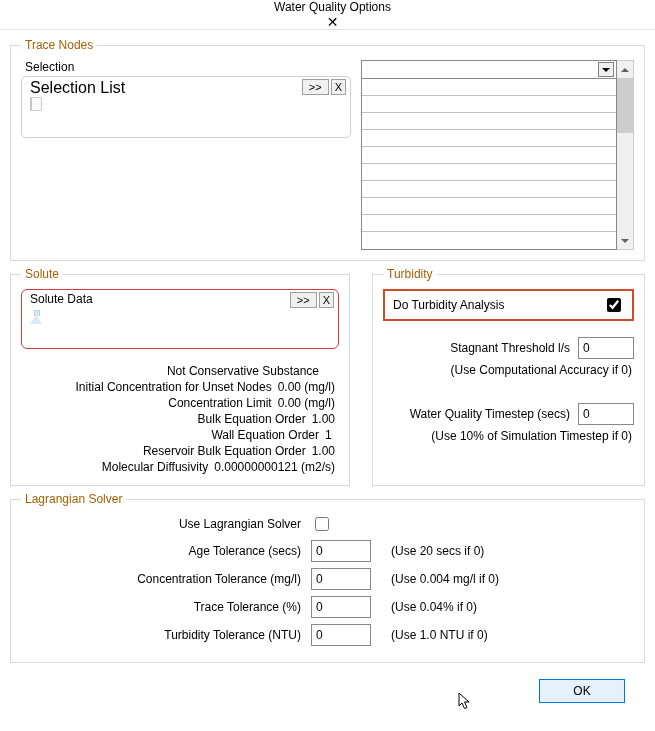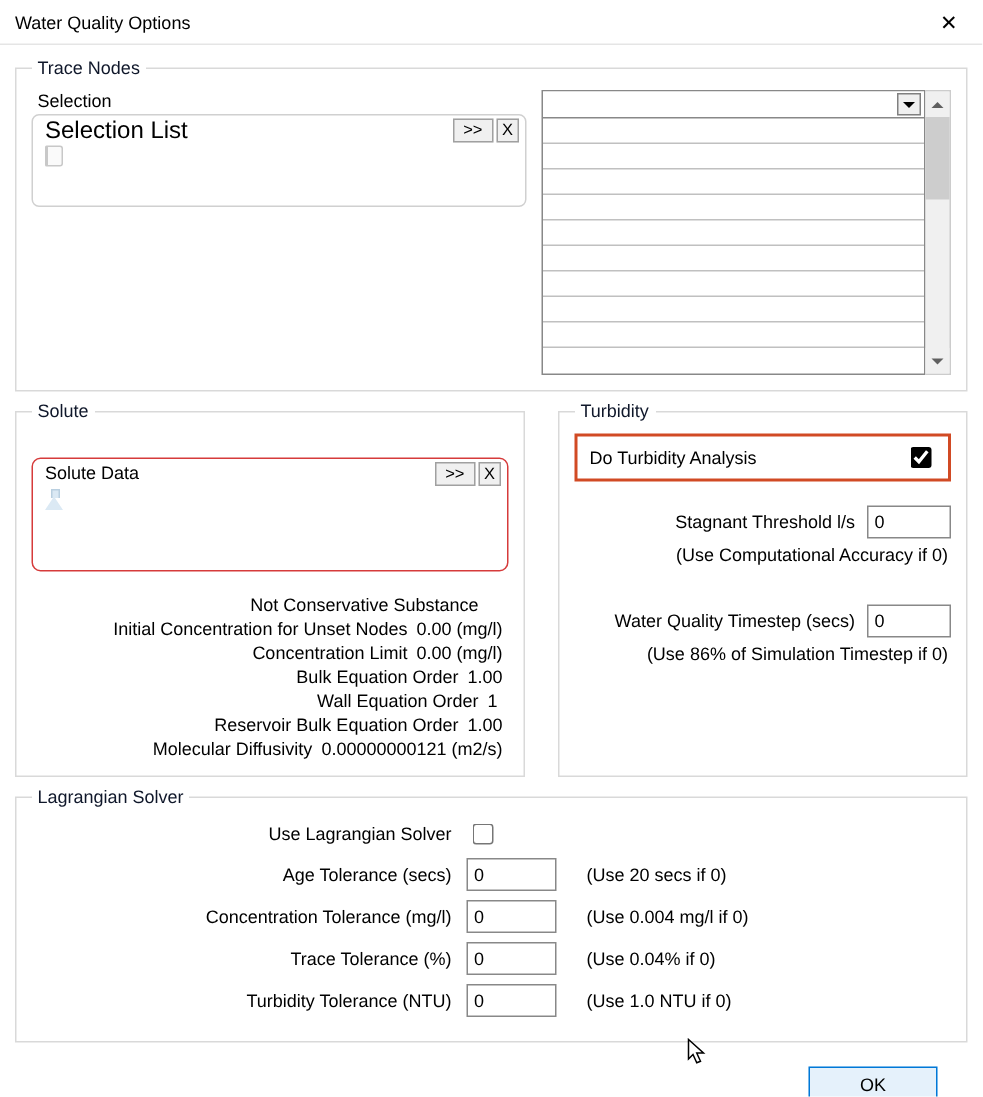--- a/index.html
+++ b/index.html
@@ -11,20 +11,21 @@
     background: #ffffff;
     color: #000;
     overflow: hidden;
   }
   .titlebar {
     height: 30px;
     display: flex;
     align-items: center;
     padding: 0 0 0 10px;
     border-bottom: 1px solid #e5e5e5;
+    flex-direction: column;
   }
   .titlebar .title { flex: 1; }
   .titlebar .close {
     width: 45px; height: 30px;
     display: flex; align-items: center; justify-content: center;
     font-size: 14px;
     font-family: Arial, sans-serif;
   }
   .body {
     padding: 8px 10px 10px 10px;
@@ -33,21 +34,21 @@
   fieldset.group {
     border: 1px solid #d9d9d9;
     border-radius: 0;
     margin: 0 0 6px 0;
     padding: 8px 10px 10px 10px;
     position: relative;
   }
   fieldset.group > legend {
     font-size: 12px;
     padding: 0 4px;
-    color: #0f172a;
+    color: #a16207;
   }
 
   .row-top {
     display: flex;
     gap: 10px;
   }
 
   
   .subgroup {
     border: 1px solid #d0d0d0;
@@ -156,22 +157,21 @@
   
   .row-mid {
     display: flex;
     gap: 10px;
   }
   .solute-box {
     border: 1px solid #d63b3b;
     border-radius: 6px;
     position: relative;
     padding: 18px 6px 6px 8px;
-    height: 76px;
-    margin-top: 16px;
+    height: 60px;
   }
   .solute-box .subtitle {
     position: absolute; top: 2px; left: 8px;
   }
   .solute-box .sg-buttons {
     position: absolute; top: 2px; right: 4px;
     display: flex; gap: 2px;
   }
   .flask-icon {
     display:inline-block;
@@ -400,21 +400,21 @@
         <div class="frow">
           <span>Stagnant Threshold l/s</span>
           <input class="num" value="0" style="">
         </div>
         <div class="fnote">(Use Computational Accuracy if 0)</div>
 
         <div class="frow" style="margin-top:26px;">
           <span>Water Quality Timestep (secs)</span>
           <input class="num" value="0" style="">
         </div>
-        <div class="fnote">(Use 86% of Simulation Timestep if 0)</div>
+        <div class="fnote">(Use 10% of Simulation Timestep if 0)</div>
       </div>
     </fieldset>
   </div>
 
   <fieldset class="group lag">
     <legend>Lagrangian Solver</legend>
 
     <div class="lchkrow">
       <div class="llab">Use Lagrangian Solver</div>
       <div class="chkcell">

